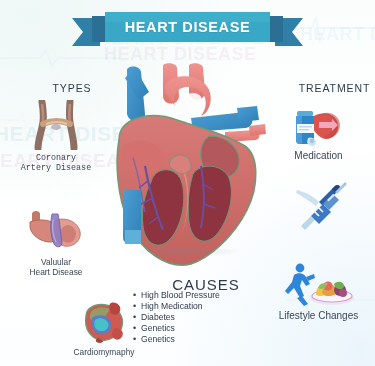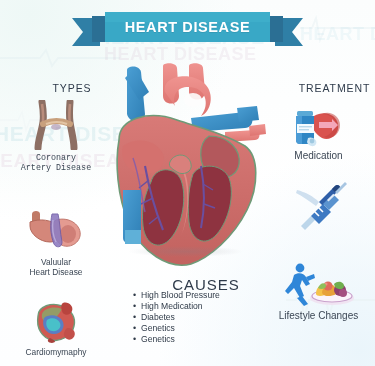--- a/index.html
+++ b/index.html
@@ -53,21 +53,21 @@
   .item{ position:absolute; }
   .item .art{ position:relative; margin:0 auto; }
   .item .label{
     margin-top:3px; text-align:center;
     font-size:8.4px; line-height:10.4px; color:#3b4654;
   }
   .item.right .label{ font-size:10px; }
 
   #t1{ left:0;   top:100px; width:112px;font-family:Liberation Mono, monospace; }
   #t2{ left:0;   top:206px; width:112px; }
-  #t3{ left:0;   top:300px; width:112px; }
+  #t3{ left:0;   top:300px; width:112px;padding-left:48px; }
   #r1{ left:262px; top:100px; width:113px; }
   #r2{ left:262px; top:182px; width:113px; }
   #r3{ left:262px; top:262px; width:113px; }
 
   
   #causes-list{
     position:absolute; left:133px; top:290px; width:126px;
     margin:0; padding:0; list-style:none;
   }
   #causes-list li{

